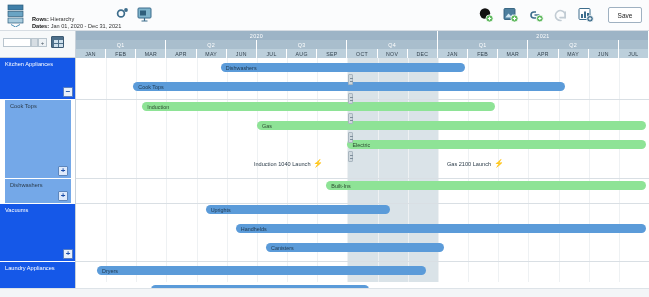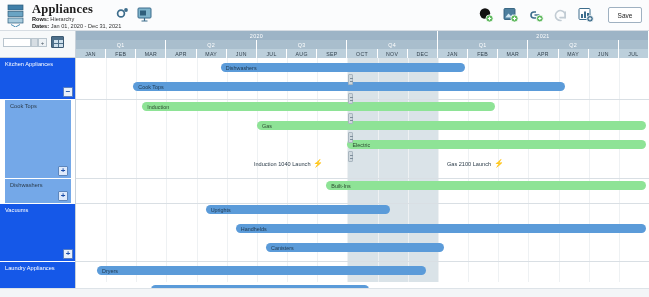--- a/index.html
+++ b/index.html
@@ -147,21 +147,20 @@
 <div id="app">
 
   <div class="header">
     <svg class="hdr-logo" viewBox="0 0 19 23">
       <rect x="1" y="1" width="15" height="5" fill="#3f7fa8" stroke="#2d5d7c" stroke-width=".7"></rect>
       <rect x="1" y="7.5" width="15" height="5" fill="#6aa4c4" stroke="#2d5d7c" stroke-width=".7"></rect>
       <rect x="1" y="14" width="15" height="5" fill="#a8cbdd" stroke="#2d5d7c" stroke-width=".7"></rect>
       <path d="M4 20.5 L8.5 23 L13 20.5" fill="none" stroke="#4d8fb5" stroke-width="1"></path>
     </svg>
 
-    <div class="hdr-title">Appliances</div>
     <div class="hdr-meta r1">
       <b>Rows:</b>
       <span>Hierarchy</span>
     </div>
     <div class="hdr-meta r2">
       <b>Dates:</b>
       <span>Jan 01, 2020 - Dec 31, 2021</span>
     </div>
 
     <svg class="hdr-icon gear-ic" width="13" height="13" viewBox="0 0 13 13">

